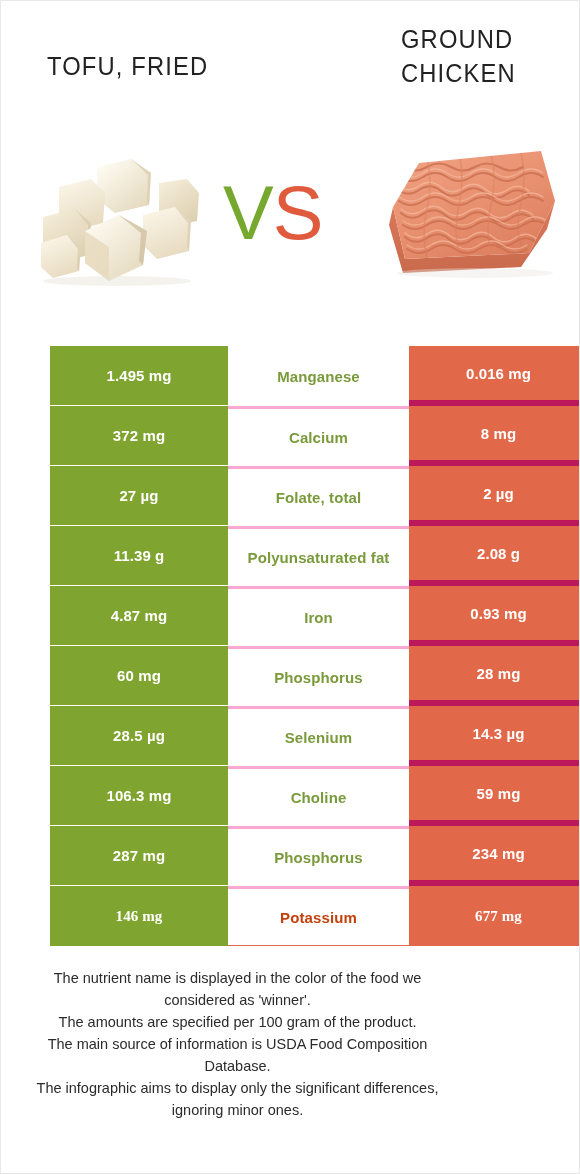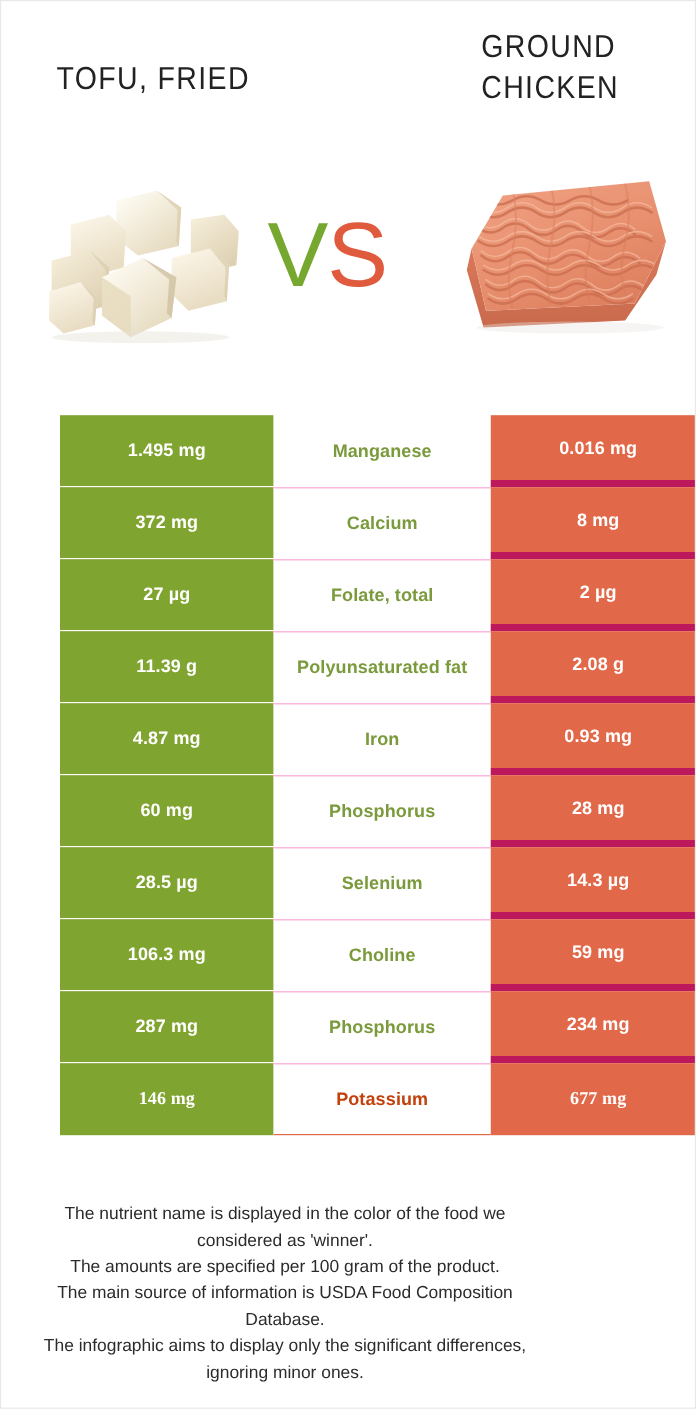--- a/index.html
+++ b/index.html
@@ -104,33 +104,33 @@
     width: 179px;
     background: #e1694a;
     color: #ffffff;
     border-bottom: 6px solid #be185d;
   }
   .cell-mid {
     width: 181px;
     background: #ffffff;
     color: #7a9a3c;
     font-weight: 600;
-    border-top: 1px solid #f9a8d4;
+    border-top: 3px solid #f9a8d4;
   }
   .row:first-child .cell-mid { border-top: none; }
   .cell-mid.winner-right { color: #c2410c; }
   .row.bottom-red .cell-mid { border-bottom: 1px solid #e1694a; }
   .row:last-child .cell-left,
   .row:last-child .cell-right { border-bottom: none; font-family: Liberation Serif, serif; }
 
   
   .footer {
     position: absolute;
     left: 0;
-    top: 1000px;
+    top: 966px;
     width: 473px;
     text-align: center;
     font-family: "Liberation Sans", sans-serif;
     font-size: 14.5px;
     line-height: 1.52;
     color: #2b2b2b;
   }
   .footer p {
     margin: 0;
     padding: 0 28px;

